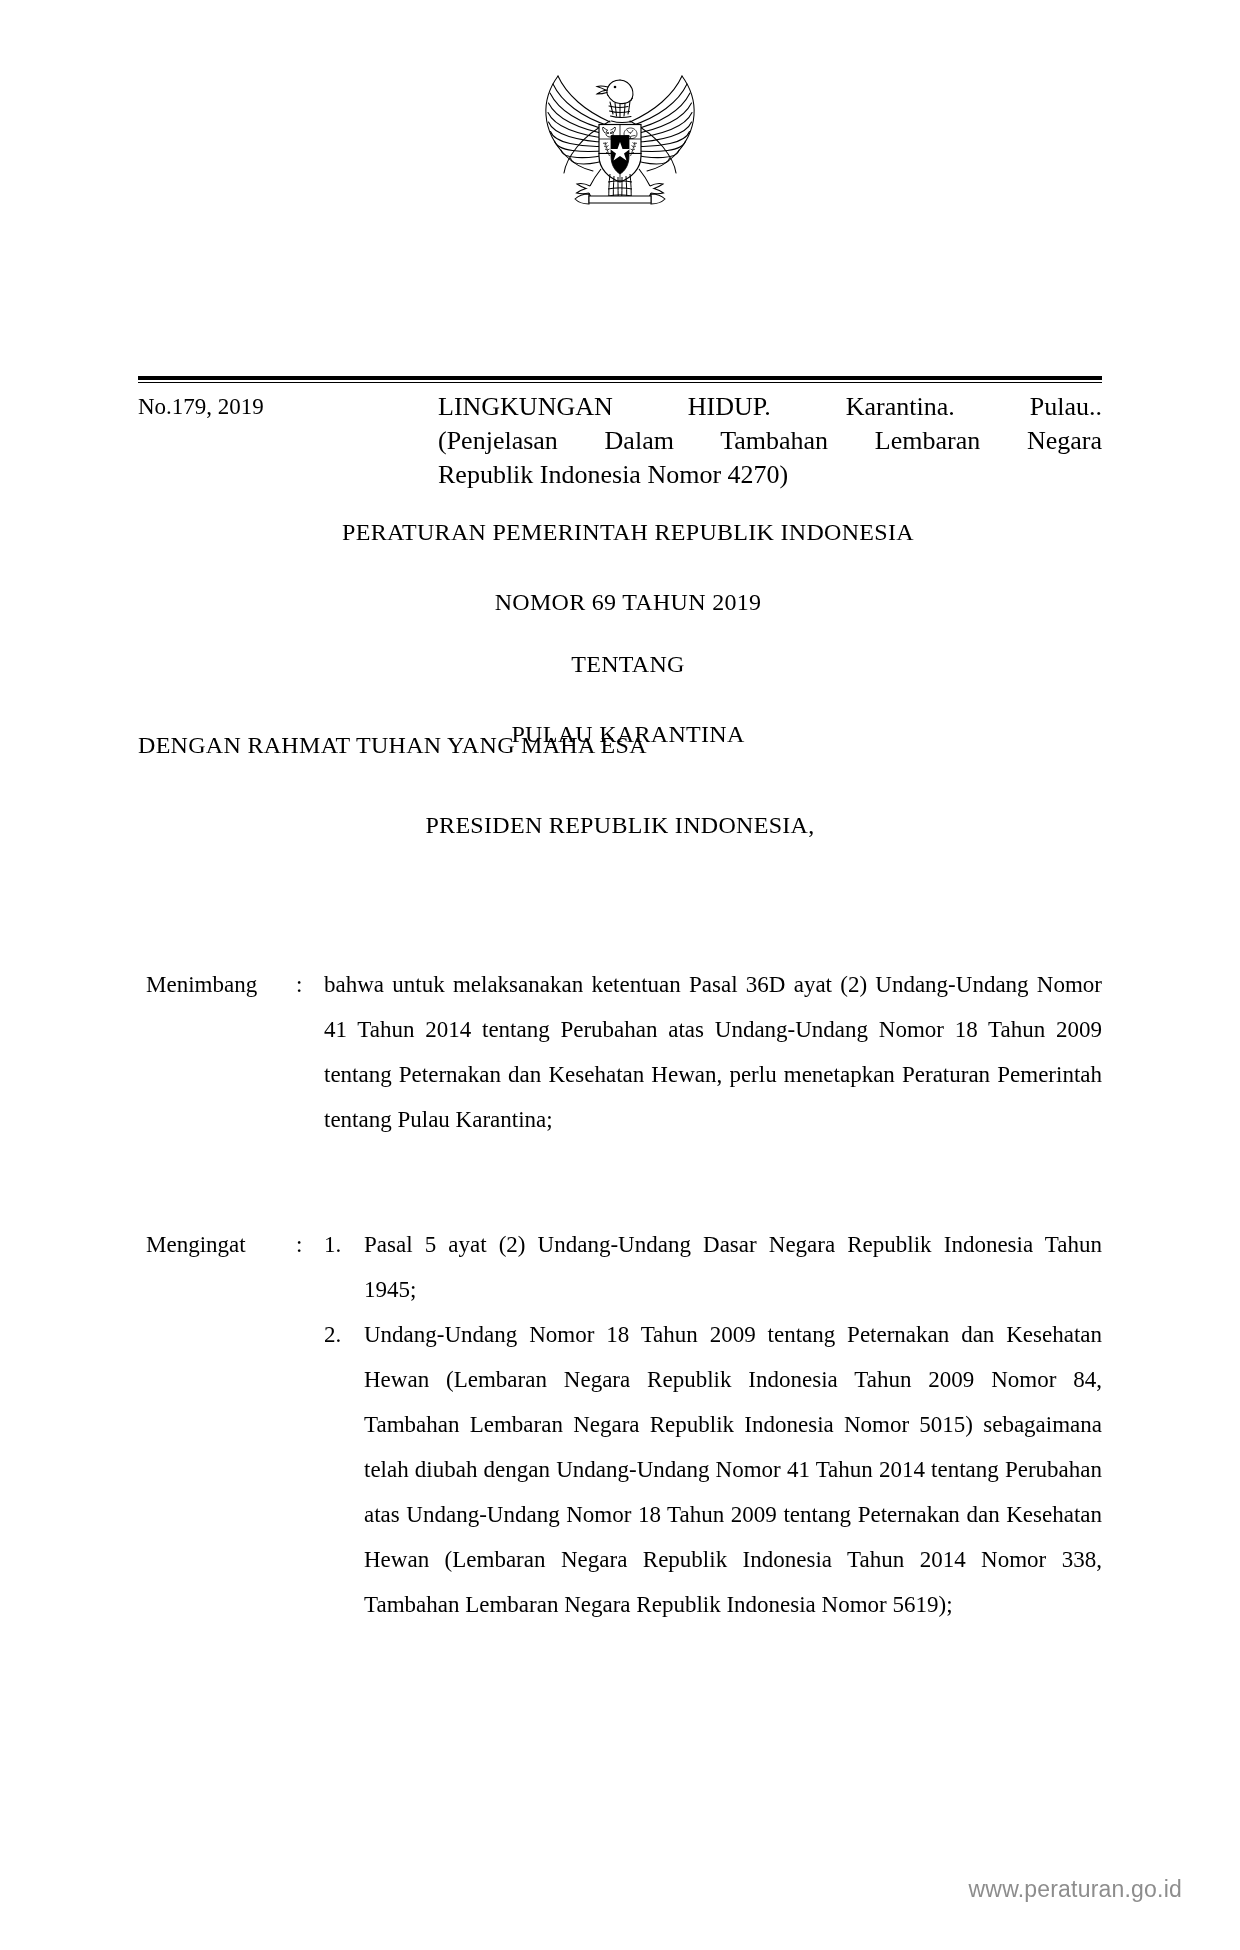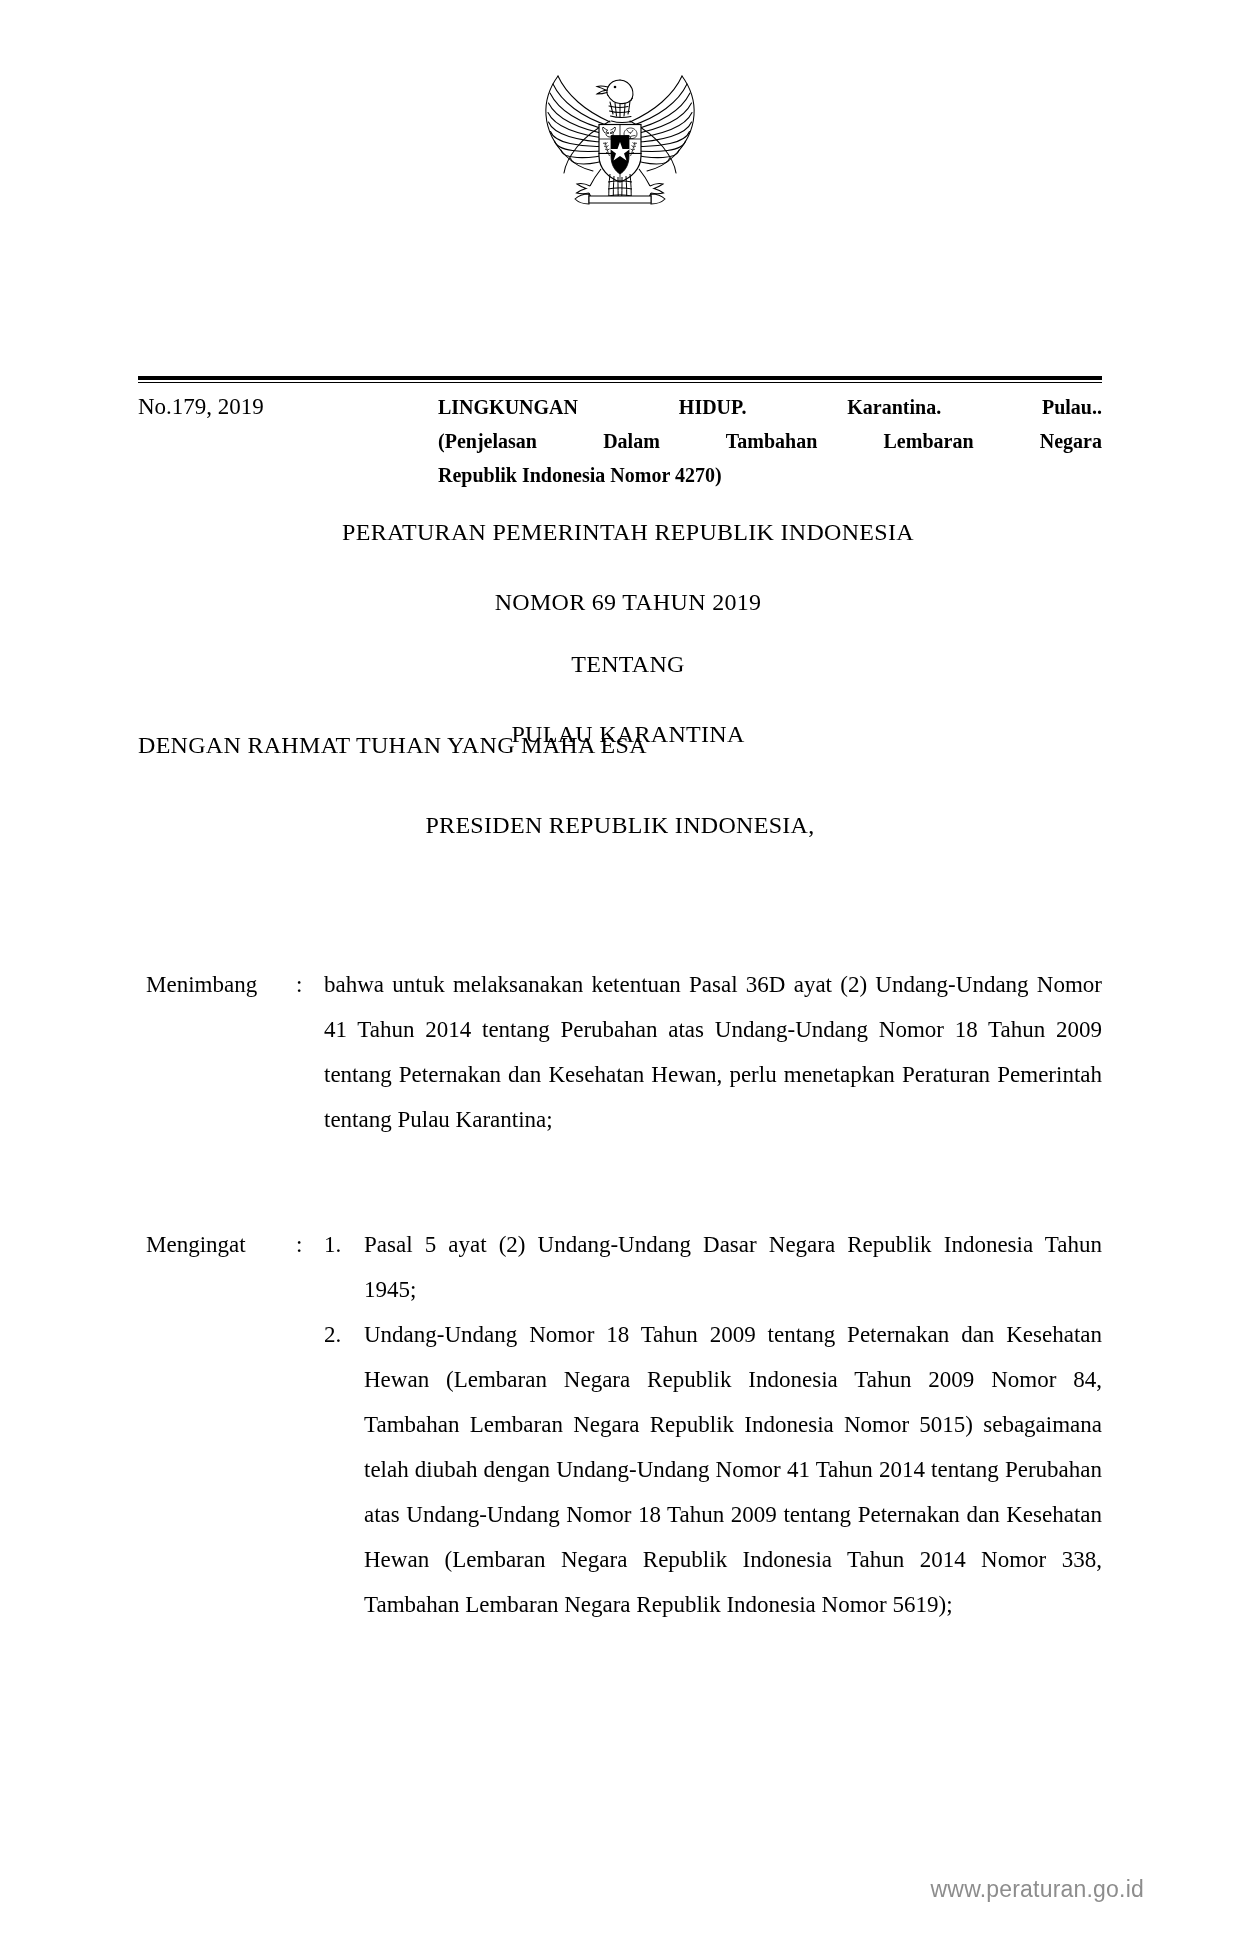--- a/index.html
+++ b/index.html
@@ -73,25 +73,24 @@
     align-items: flex-start;
   }
   .meta-no {
     width: 300px;
     flex: 0 0 300px;
     font-size: 23px;
     line-height: 34px;
   }
   .meta-subject {
     flex: 1 1 auto;
-    font-size: 20px;
+    font-size: 26px;
     line-height: 34px;
     text-align: justify;
     text-align-last: left;
-    font-weight: bold;
   }
   .meta-subject .ln {
     display: block;
     text-align: justify;
     text-align-last: justify;
   }
   .meta-subject .ln.last {
     text-align-last: left;
   }
 
@@ -177,21 +176,21 @@
     text-align-last: left;
   }
 
   
   .footer {
     position: absolute;
     left: 0;
     top: 1876px;
     width: 100%;
     text-align: right;
-    padding-right: 96px;
+    padding-right: 58px;
     box-sizing: border-box;
   }
   .footer-text {
     font-family: "Liberation Sans", "DejaVu Sans", sans-serif;
     font-size: 23px;
     color: #8d8d8d;
     letter-spacing: 0.2px;
   }
 </style>
 </head>

